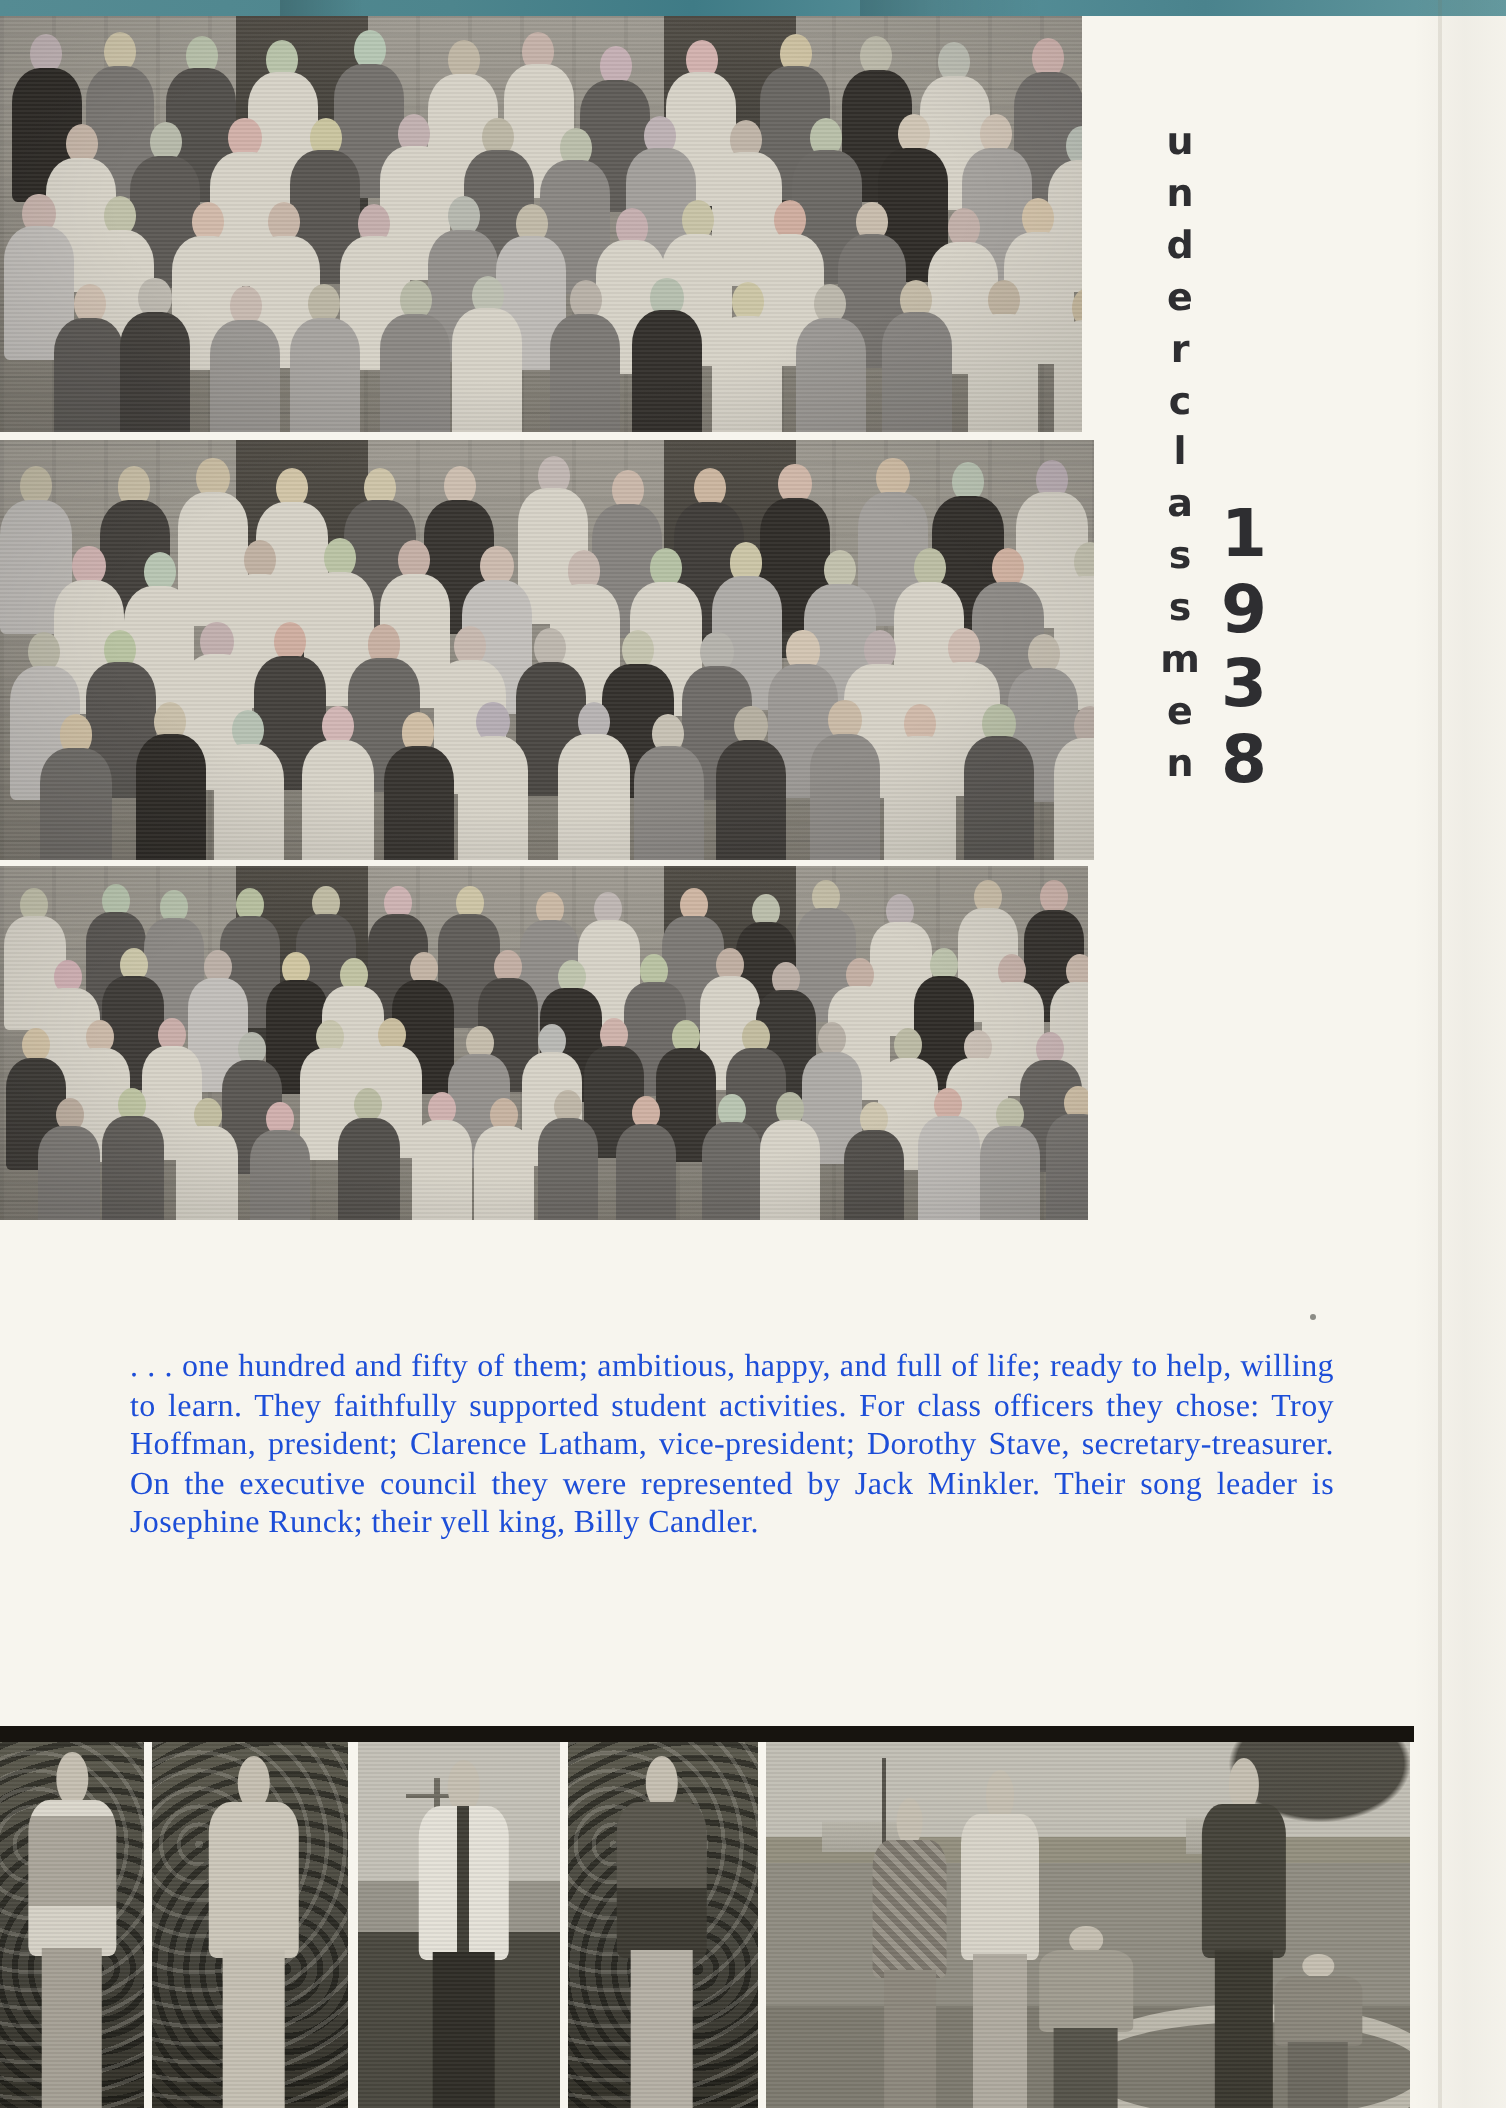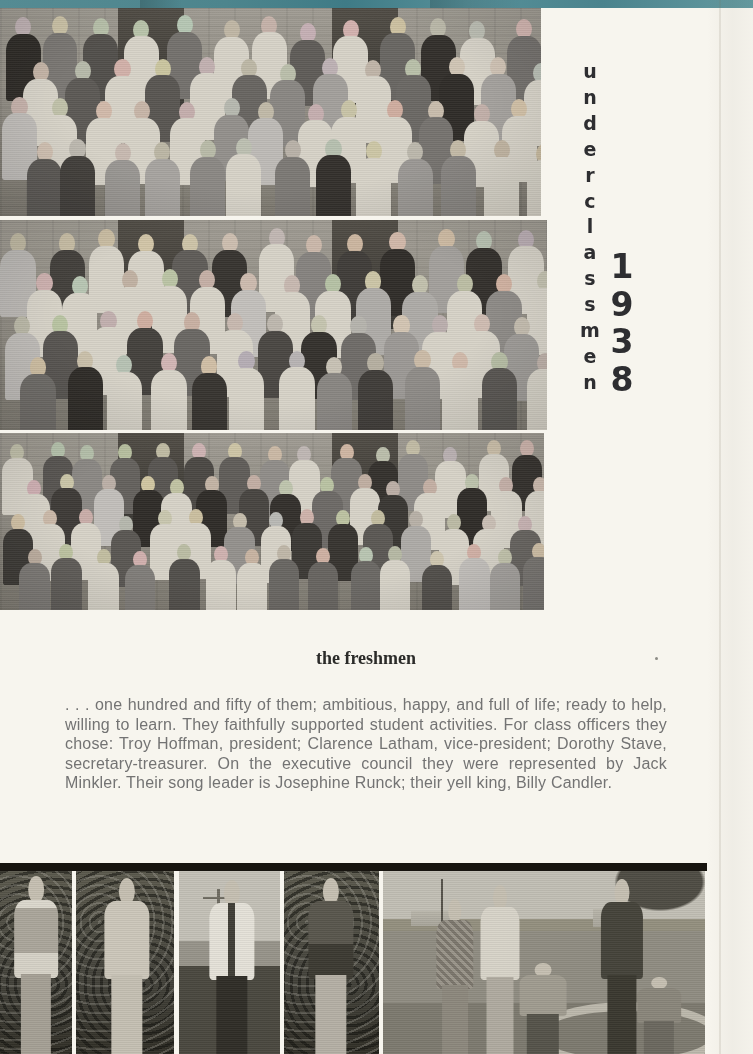--- a/index.html
+++ b/index.html
@@ -45,21 +45,21 @@
   .year{position:absolute;left:604px;top:250px;width:36px;height:146px;
     display:flex;flex-direction:column;justify-content:space-between;align-items:center;
     font-family:"DejaVu Sans",sans-serif;font-weight:bold;font-size:33px;line-height:1;
     color:#2e2e31;}
 
   
   .section{position:absolute;left:65px;top:648px;width:602px;}
   .heading{margin:0;text-align:center;font-weight:bold;font-size:18px;color:#2b2b29;
     font-family:"Liberation Serif",serif;}
   .body-text{margin:26px 0 0 0;text-align:justify;font-size:16px;line-height:19.5px;
-    color:#737373;letter-spacing:.2px;font-family:Liberation Sans, sans-serif;}
+    color:#1d4ed8;letter-spacing:.2px;font-family:Liberation Serif, serif;}
 
   
   .strip-bar{position:absolute;left:0;top:863px;width:707px;height:8px;background:#17140f;}
   .snap{position:absolute;top:871px;height:183px;overflow:hidden;}
   .snap::after{content:'';position:absolute;inset:0;z-index:40;pointer-events:none;
     background:repeating-linear-gradient(0deg,rgba(255,255,255,.04) 0 1px,rgba(0,0,0,.05) 1px 2px);}
   .hedge{background:
     repeating-radial-gradient(circle at 24% 28%,rgba(212,209,199,.22) 0 2px,rgba(0,0,0,0) 2px 9px),
     repeating-radial-gradient(circle at 68% 62%,rgba(14,14,10,.5) 0 3px,rgba(0,0,0,0) 3px 8px),
     linear-gradient(180deg,#5b594d 0,#45443c 55%,#302e26 100%);}
@@ -282,21 +282,20 @@
     <span>n</span>
   </div>
   <div class="year" aria-label="1938">
     <span>1</span>
     <span>9</span>
     <span>3</span>
     <span>8</span>
   </div>
 
   <div class="section">
-    <h2 class="heading">the freshmen</h2>
     <p class="body-text">. . . one hundred and fifty of them; ambitious, happy, and full of life; ready to help, willing to learn. They faithfully supported student activities. For class officers they chose: Troy Hoffman, president; Clarence Latham, vice-president; Dorothy Stave, secretary-treasurer. On the executive council they were represented by Jack Minkler. Their song leader is Josephine Runck; their yell king, Billy Candler.</p>
   </div>
   <div class="speck"></div>
 
   <div class="strip-bar"></div>
 
   <div class="snap snapA hedge" aria-label="Boy in sweater vest standing in front of hedge">
     <div class="fig" style="left:8px;bottom:-4px;width:56px;height:182px;
          --torso:linear-gradient(180deg,#dcd8cd 0 10%,#aba69b 10% 68%,#d6d2c7 68%);--legs:#a5a095">
       <span class="h"></span>

